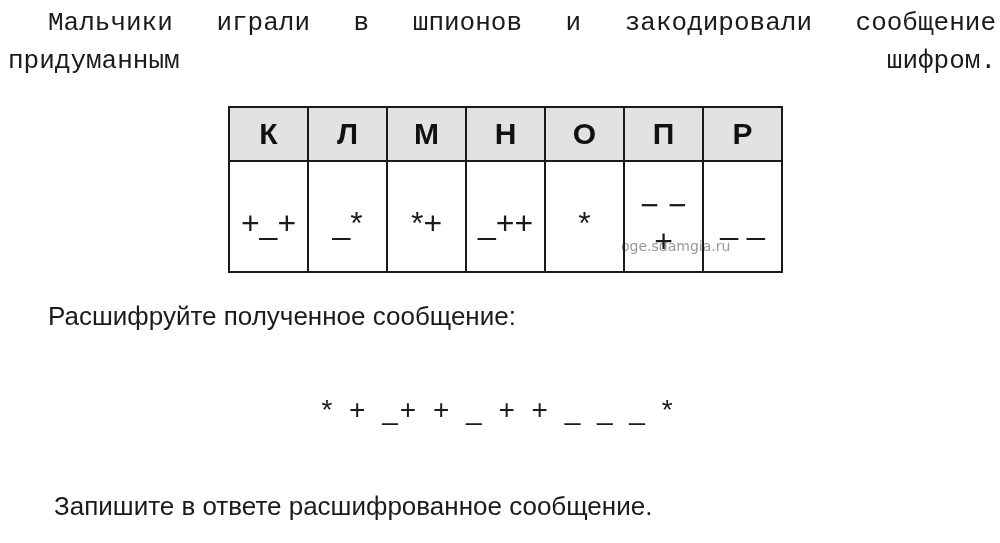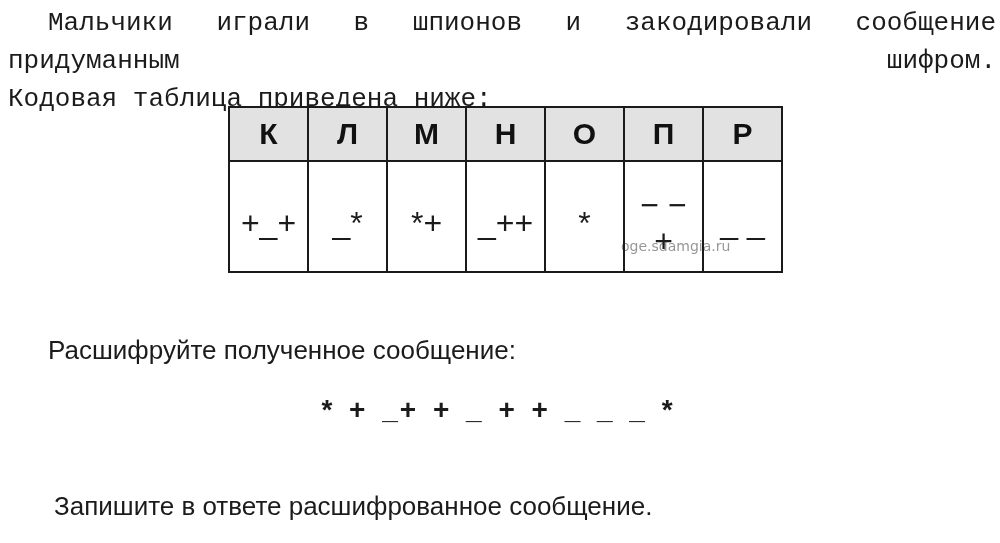--- a/index.html
+++ b/index.html
@@ -83,48 +83,45 @@
     line-height: 36px;
     white-space: pre-line;
   }
 
   
   .decode-prompt {
     position: absolute;
     left: 48px;
     top: 301px;
     font-size: 26px;
-    margin-top: 34px;
   }
   .answer-instruction {
     position: absolute;
     left: 54px;
     top: 491px;
     font-size: 26px;
   }
 
   
   .encoded-message {
     position: absolute;
     left: 0;
     top: 394px;
     width: 996px;
     text-align: center;
     font-size: 28px;
     letter-spacing: 2px;
     word-spacing: 5px;
-    font-weight: bold;
   }
 </style>
 </head>
 <body>
 
 <div class="intro">
   <div class="intro-line1">Мальчики играли в шпионов и закодировали сообщение придуманным шифром.</div>
-  <div class="intro-line2">Кодовая таблица приведена ниже:</div>
 </div>
 
 <div class="watermark">oge.sdamgia.ru</div>
 
 <div class="code-table-wrap">
   <table class="code-table">
     <tbody>
         <tr>
       <th>К</th>
       <th>Л</th>

